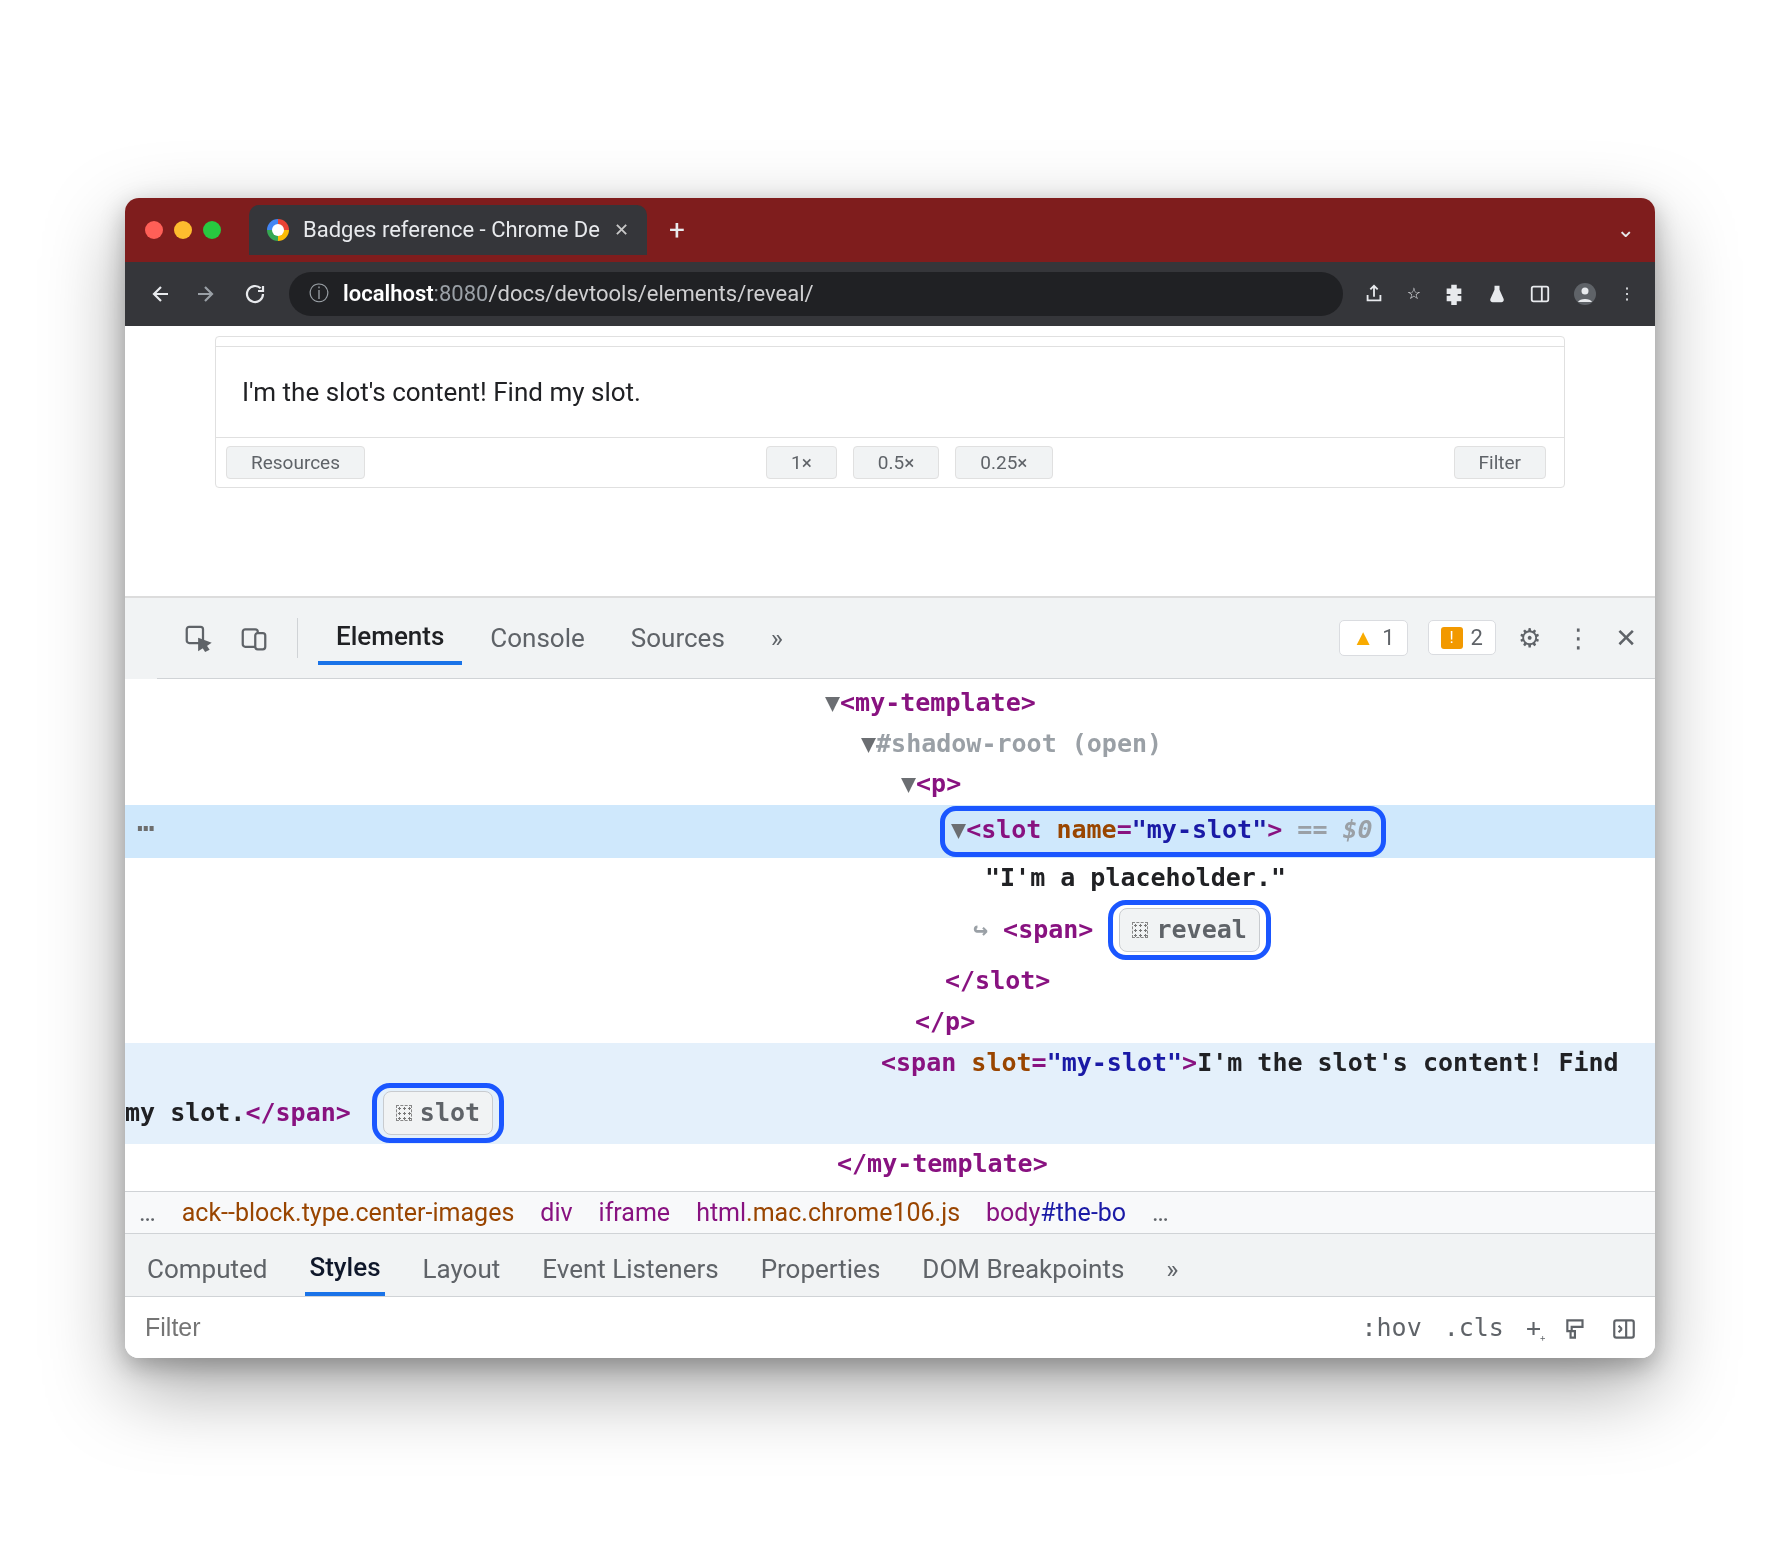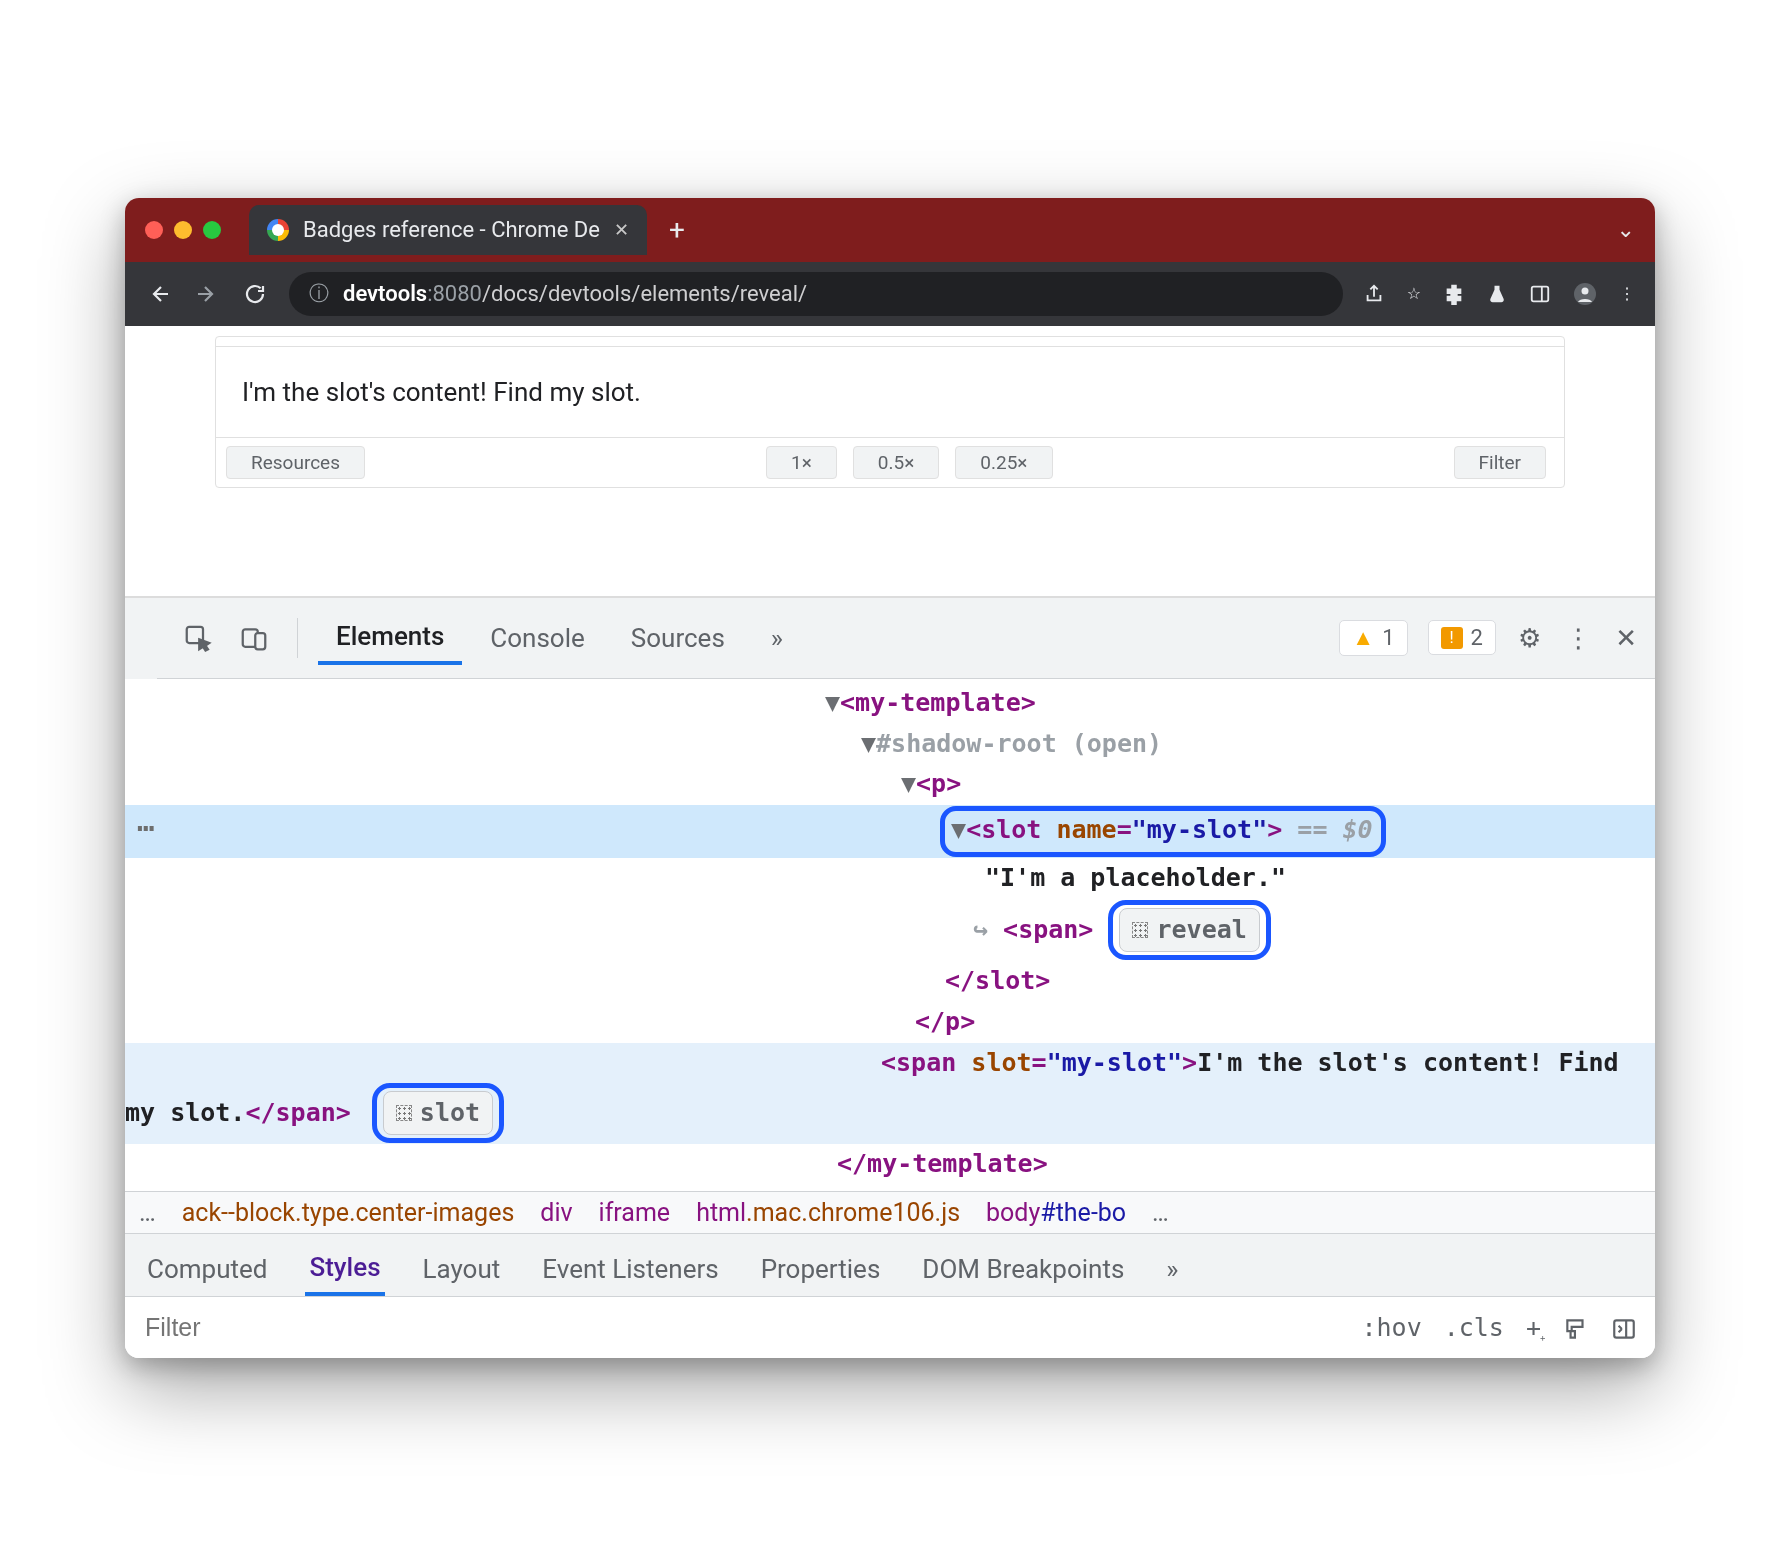--- a/index.html
+++ b/index.html
@@ -232,21 +232,21 @@
   .subtabs {
     border-top: 1px solid #d0d3d6;
     display:flex;
     align-items:center;
     padding: 8px 18px 0 18px;
     font-size: 26px;
     color:#5f6368;
     gap: 34px;
   }
   .subtab { padding: 10px 4px; cursor:pointer; }
-  .subtab.active { color:#4c1d95; border-bottom: 4px solid #1a73e8; font-weight:500; }
+  .subtab.active { color:#0f172a; border-bottom: 4px solid #1a73e8; font-weight:500; }
   .filterbar {
     border-top: 1px solid #d0d3d6;
     display:flex;
     align-items:center;
     padding: 10px 18px;
     gap: 18px;
     background:#fff;
     font-size:25px;
     color:#5f6368;
   }
@@ -299,21 +299,21 @@
         </svg>
     </div>
     <div class="nav-ico">
       <svg width="24" height="24" viewBox="0 0 24 24" fill="none" stroke="#e8eaed" stroke-width="2.2">
           <path d="M20 12a8 8 0 1 1-2.34-5.66M20 4v5h-5"></path>
         </svg>
     </div>
     <div class="addr">
       <span class="info-ico">ⓘ</span>
       <span>
-        <span class="host">devtools</span><span class="port">:8080</span><span class="path">/docs/devtools/elements/reveal/</span>
+        <span class="host">localhost</span><span class="port">:8080</span><span class="path">/docs/devtools/elements/reveal/</span>
       </span>
     </div>
     <div class="right-icons">
       <span>
           <svg width="22" height="22" viewBox="0 0 24 24" fill="none" stroke="#e8eaed" stroke-width="2">
             <path d="M12 3v12M8 7l4-4 4 4M5 13v6h14v-6"></path>
           </svg>
         </span>
       <span>☆</span>
       <span>

